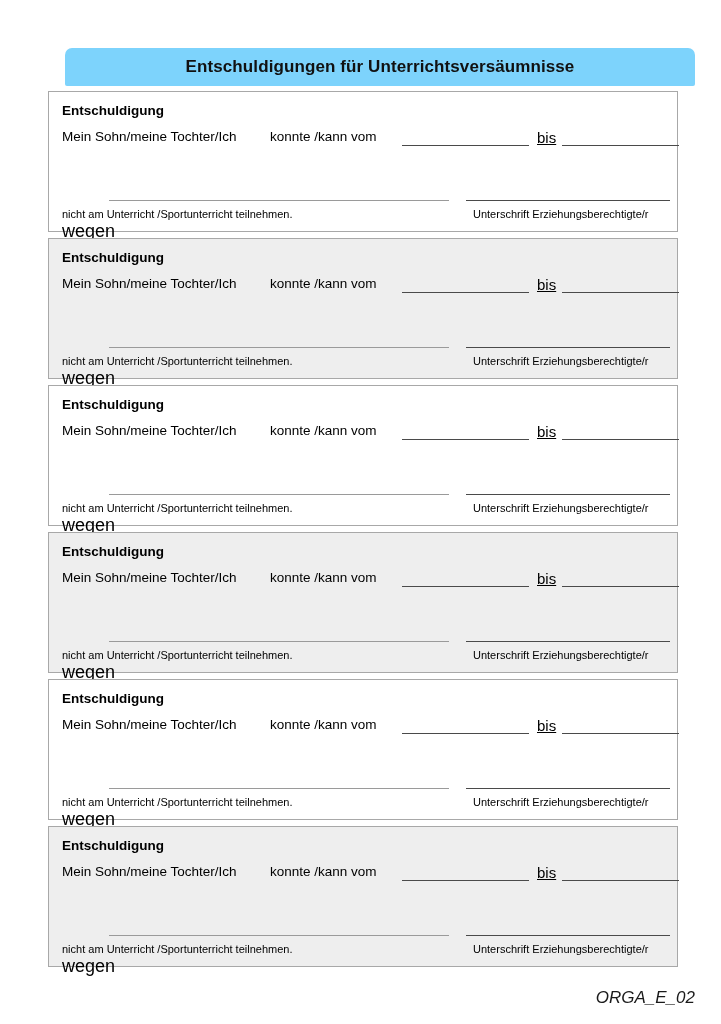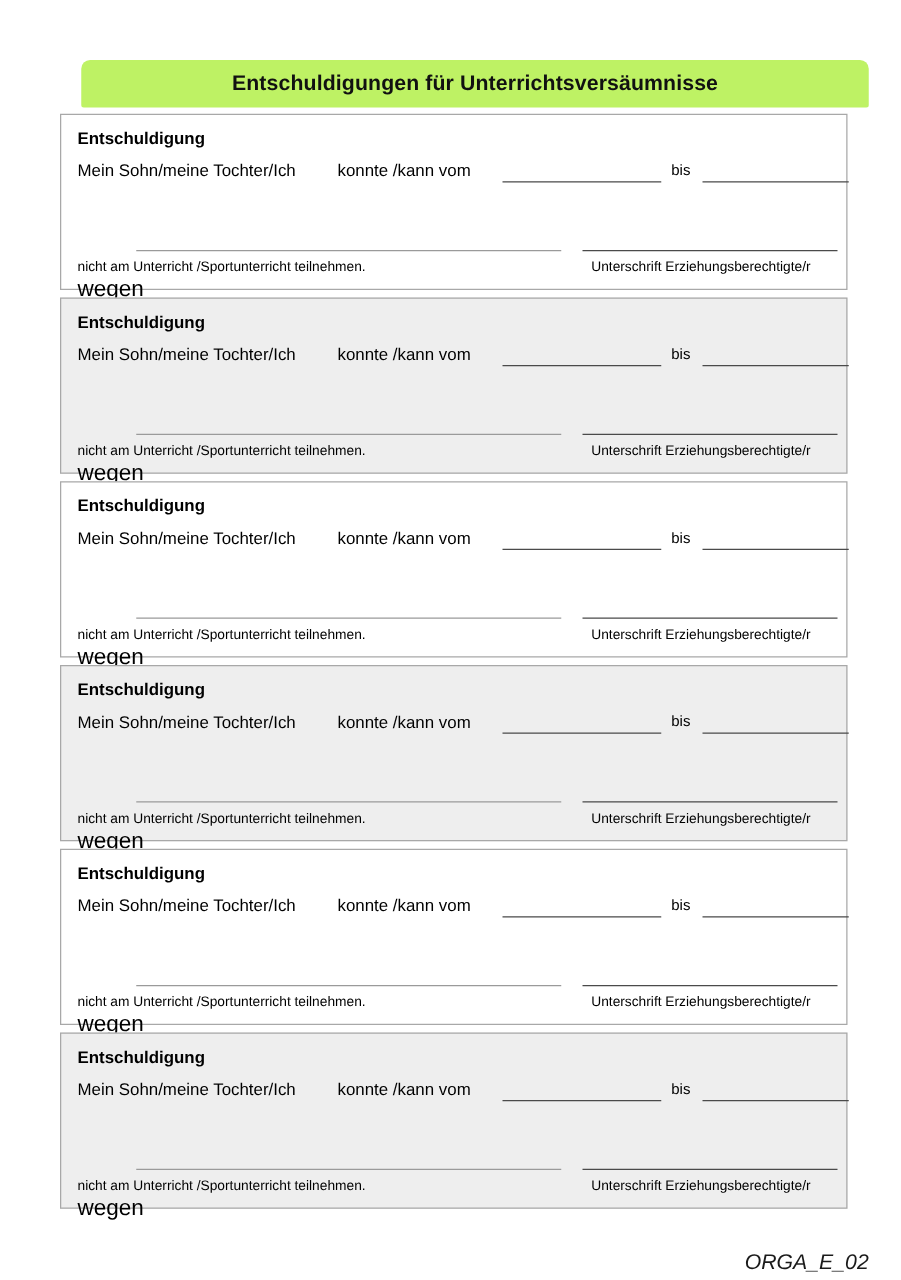--- a/index.html
+++ b/index.html
@@ -24,21 +24,21 @@
     height: 1024px;
   }
 
   
   .title-bar {
     position: absolute;
     left: 65px;
     top: 48px;
     width: 630px;
     height: 38px;
-    background: #bef264;
+    background: #7dd3fc;
     border-top-left-radius: 7px;
     border-top-right-radius: 7px;
     border-bottom-left-radius: 2px;
     border-bottom-right-radius: 2px;
     display: flex;
     align-items: center;
     justify-content: center;
     box-sizing: border-box;
   }
   .title-text {
@@ -107,22 +107,23 @@
     left: 340px;
     top: 16px;
     width: 127px;
     height: 0;
     border-bottom: 1px solid #4a4a4a;
   }
   .lbl-bis {
     position: absolute;
     left: 475px;
     top: 0;
-    font-size: 12px;
-    white-space: nowrap;
+    font-size: 15px;
+    white-space: nowrap;
+    text-decoration: underline;
   }
   .line-bis {
     position: absolute;
     left: 500px;
     top: 16px;
     width: 117px;
     height: 0;
     border-bottom: 1px solid #4a4a4a;
   }
 
@@ -185,21 +186,20 @@
 
   
   .footer-code {
     position: absolute;
     right: 26px;
     top: 988px;
     font-size: 17px;
     font-style: italic;
     color: #1a1a1a;
     white-space: nowrap;
-    margin-top: 12px;
   }
 </style>
 </head>
 <body>
 
 <div class="page">
 
   <div class="title-bar">
     <span class="title-text">Entschuldigungen für Unterrichtsversäumnisse</span>
   </div>

